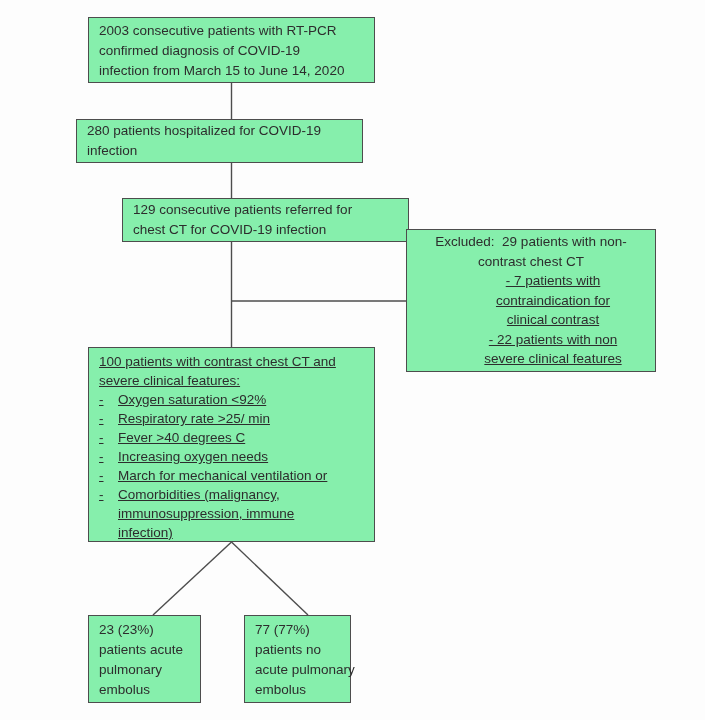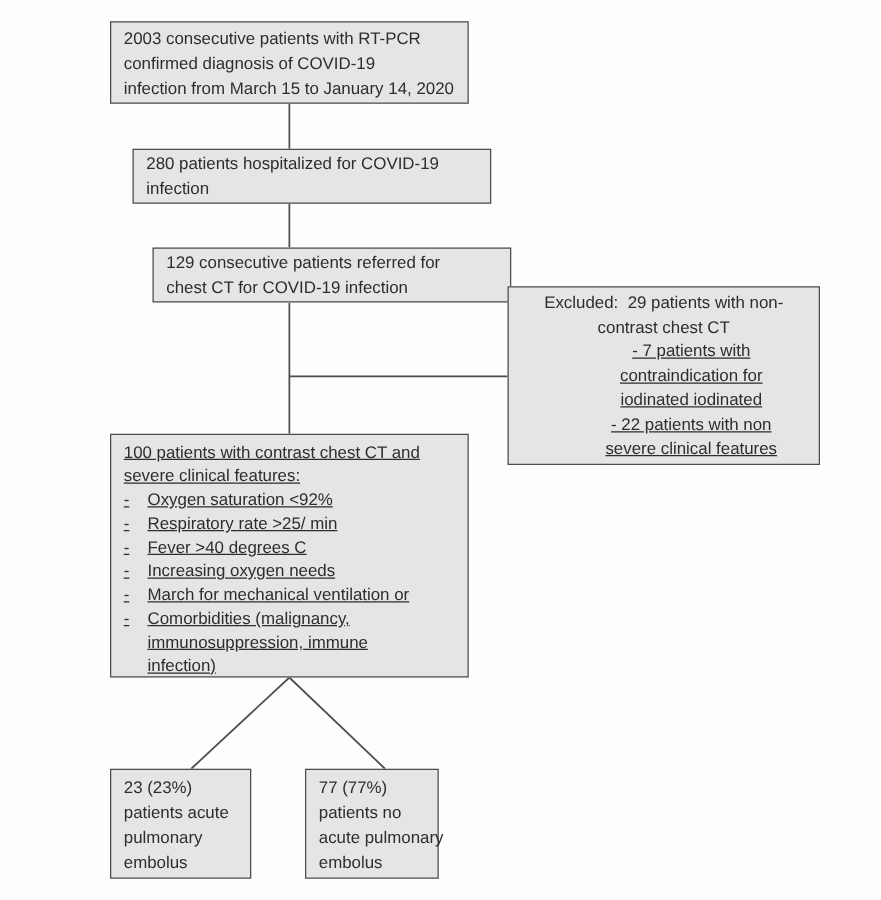--- a/index.html
+++ b/index.html
@@ -19,29 +19,29 @@
   .connectors {
     position: absolute;
     left: 0;
     top: 0;
     width: 705px;
     height: 720px;
     pointer-events: none;
   }
   .box {
     position: absolute;
-    background: #e5e5e5;
+    background: #86efac;
     border: 1.5px solid #4d4d4d;
     box-sizing: border-box;
     font-size: 13.5px;
     line-height: 20px;
     padding: 3px 10px;
   }
   .box.b1 { left: 88px; top: 17px;  width: 287px; height: 66px; }
-  .box.b2 { left: 106px; top: 119px; width: 287px; height: 44px; padding-top: 1px; }
+  .box.b2 { left: 76px; top: 119px; width: 287px; height: 44px; padding-top: 1px; }
   .box.b3 { left: 88px; top: 198px; width: 287px; height: 44px; padding-top: 1px; margin-left: 34px; }
   .box.bx { left: 406px; top: 229px; width: 250px; height: 143px; line-height: 19.5px; padding: 2px 8px; text-align: center; }
   .box.b4 { left: 88px; top: 347px; width: 287px; height: 195px; line-height: 19px; padding-top: 4px; text-decoration: underline; }
   .box.bl { left: 88px;  top: 615px; width: 113px; height: 88px; padding-top: 4px; }
   .box.br { left: 244px; top: 615px; width: 107px; height: 88px; padding-top: 4px; }
   .line { white-space: pre; }
   .sub  { padding-left: 44px; text-decoration: underline; }      
   .brow { display: flex; }           
   .bmark { flex: 0 0 19px; }
   .bwrap { padding-left: 19px; }     
@@ -58,39 +58,39 @@
       <line x1="231.5" y1="242" x2="231.5" y2="347"></line>
       <line x1="231.5" y1="301" x2="406" y2="301"></line>
       <line x1="231.5" y1="542" x2="153" y2="615"></line>
       <line x1="231.5" y1="542" x2="308" y2="615"></line>
     </g>
   </svg>
 
   <div class="box b1">
     <div class="line">2003 consecutive patients with RT-PCR</div>
     <div class="line">confirmed diagnosis of COVID-19</div>
-    <div class="line">infection from March 15 to January 14, 2020</div>
+    <div class="line">infection from March 15 to June 14, 2020</div>
   </div>
 
   <div class="box b2">
     <div class="line">280 patients hospitalized for COVID-19</div>
     <div class="line">infection</div>
   </div>
 
   <div class="box b3">
     <div class="line">129 consecutive patients referred for</div>
     <div class="line">chest CT for COVID-19 infection</div>
   </div>
 
   <div class="box bx">
     <div class="line">Excluded:  29 patients with non-</div>
     <div class="line">contrast chest CT</div>
     <div class="line sub">- 7 patients with</div>
     <div class="line sub">contraindication for</div>
-    <div class="line sub">iodinated iodinated</div>
+    <div class="line sub">clinical contrast</div>
     <div class="line sub">- 22 patients with non</div>
     <div class="line sub">severe clinical features</div>
   </div>
 
   <div class="box b4">
     <div class="line">100 patients with contrast chest CT and</div>
     <div class="line">severe clinical features:</div>
     <div class="brow">
       <span class="bmark">-</span>
       <span class="line">Oxygen saturation &lt;92%</span>

